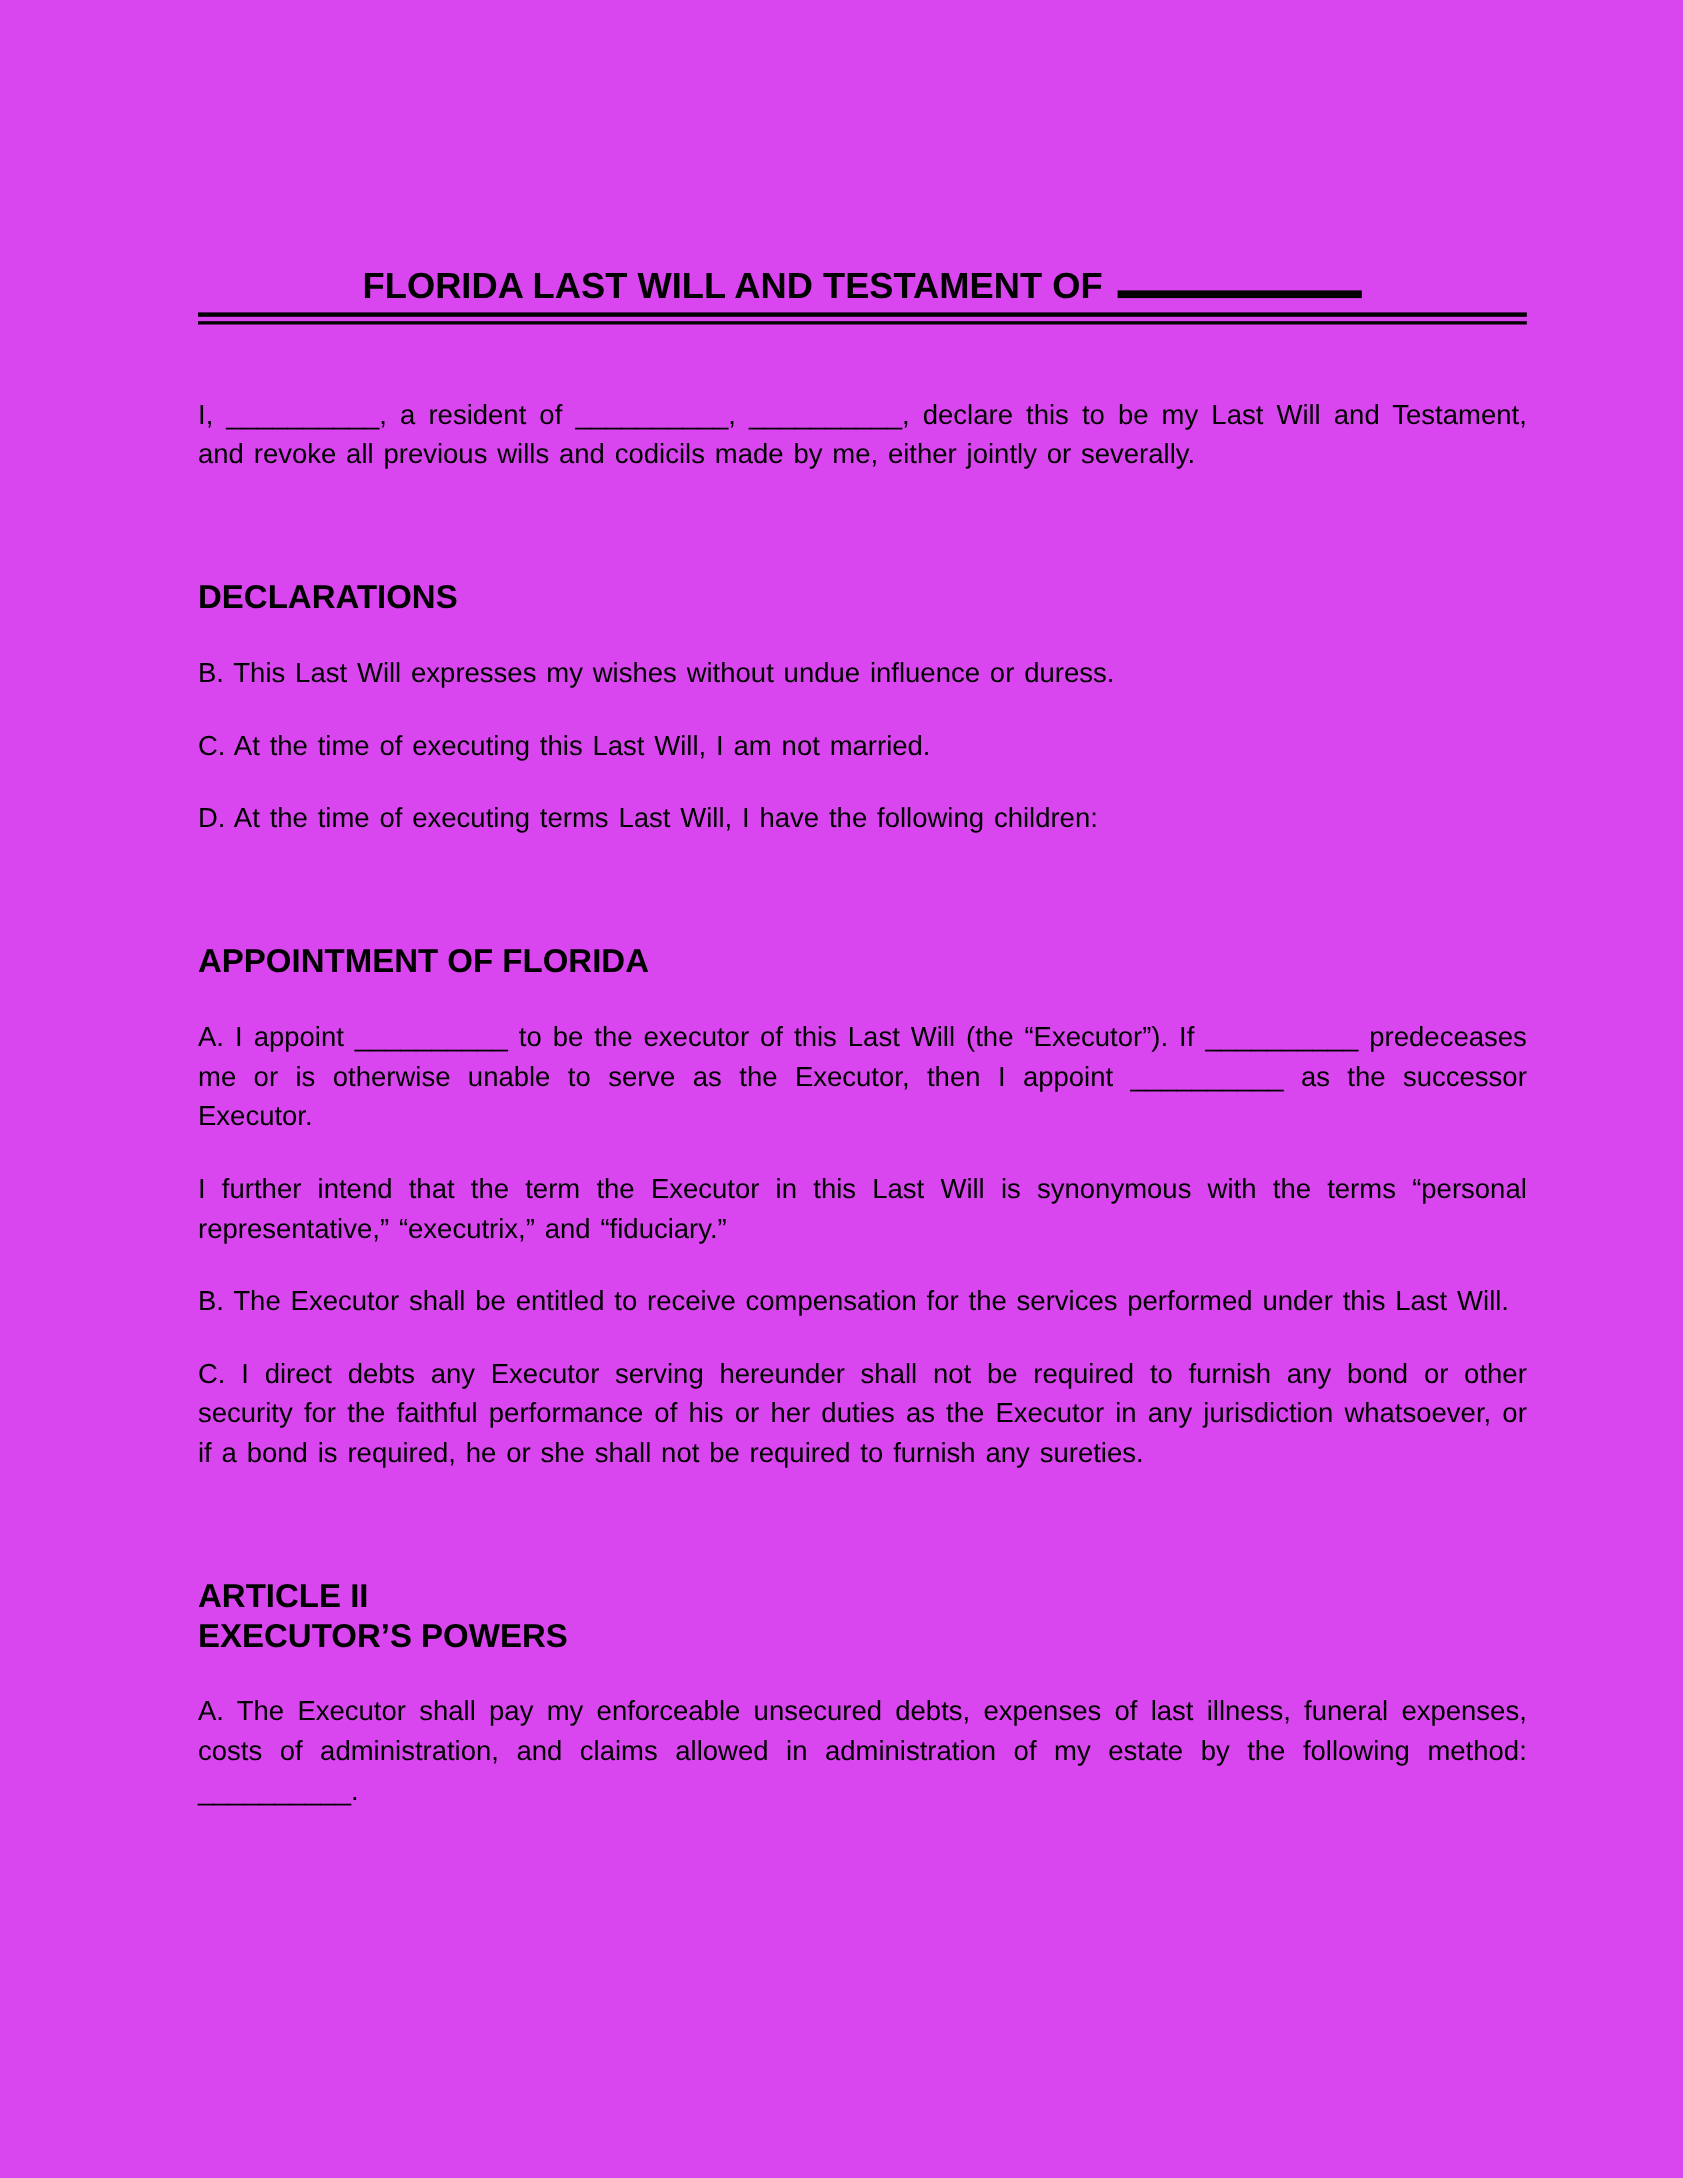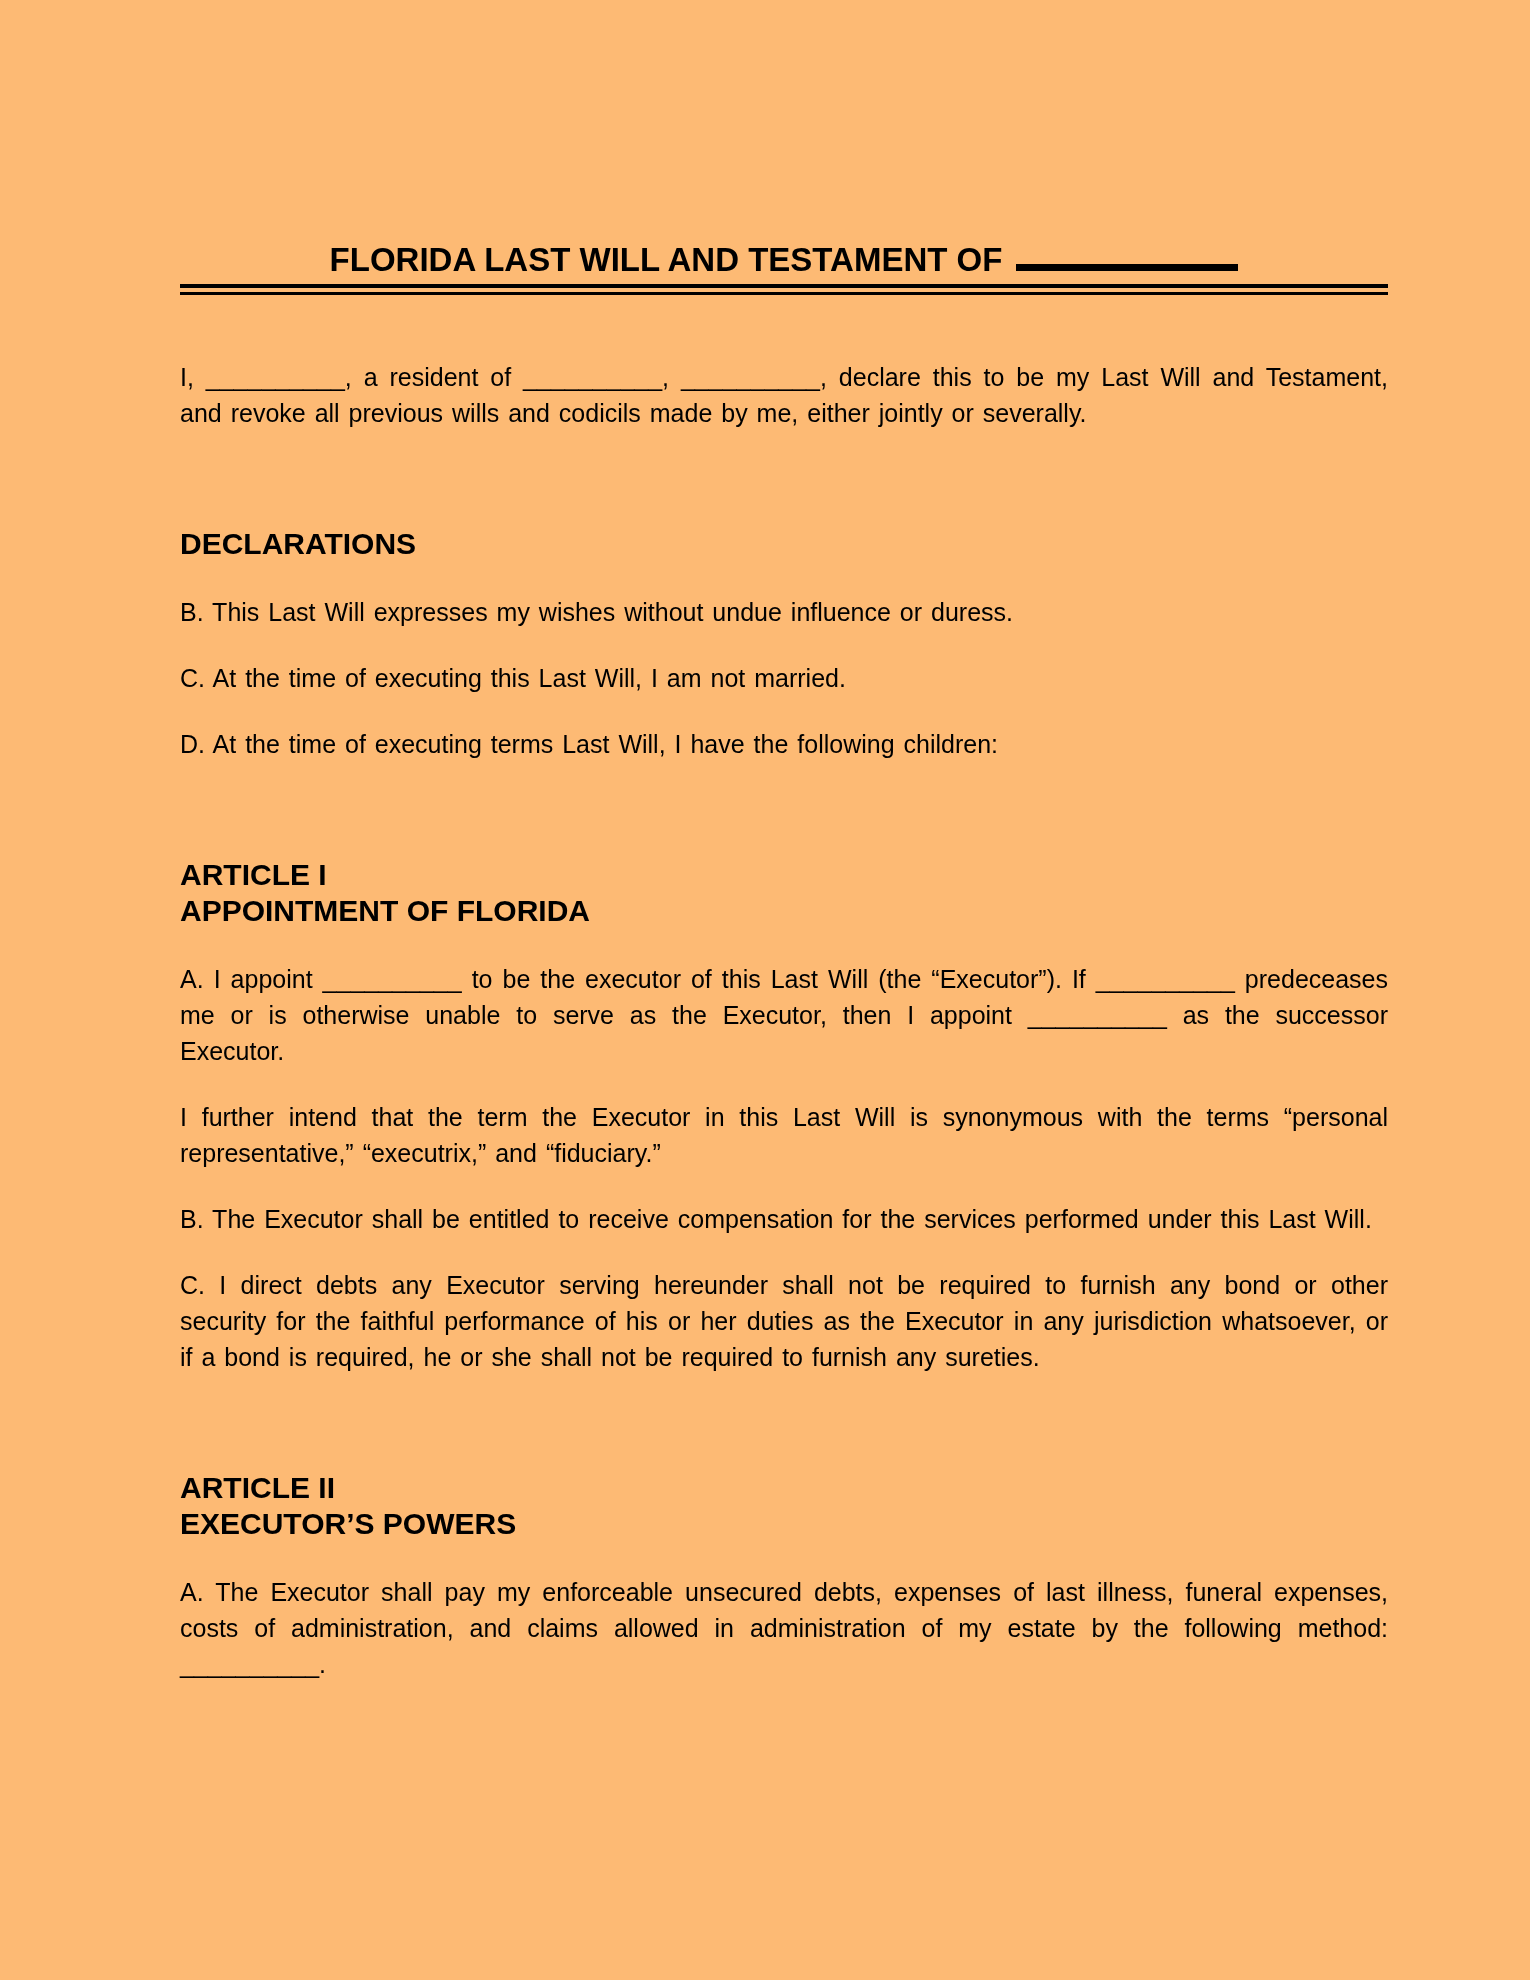--- a/index.html
+++ b/index.html
@@ -5,21 +5,21 @@
   html, body {
     margin: 0;
     padding: 0;
     background: #ffffff;
   }
   .page {
     position: relative;
     width: 1530px;
     height: 1980px;
     box-sizing: border-box;
-    background: #fdba74;
+    background: #d946ef;
     color: #000000;
     font-family: "Liberation Sans", sans-serif;
     font-size: 25px;
     line-height: 36px;
     word-spacing: 2px;
     padding: 238px 142px 0 180px;
     overflow: hidden;
   }
   .title-line {
     text-align: center;
@@ -76,21 +76,20 @@
     <div class="sec-head">
       <div>DECLARATIONS</div>
     </div>
     <p class="body">B. This Last Will expresses my wishes without undue influence or duress.</p>
     <p class="body">C. At the time of executing this Last Will, I am not married.</p>
     <p class="body">D. At the time of executing terms Last Will, I have the following children:</p>
   </section>
 
   <section>
     <div class="sec-head">
-      <div>ARTICLE I</div>
       <div>APPOINTMENT OF FLORIDA</div>
     </div>
     <p class="body">A. I appoint __________ to be the executor of this Last Will (the “Executor”). If __________ predeceases me or is otherwise unable to serve as the Executor, then I appoint __________ as the successor Executor.</p>
     <p class="body">I further intend that the term the Executor in this Last Will is synonymous with the terms “personal representative,” “executrix,” and “fiduciary.”</p>
     <p class="body">B. The Executor shall be entitled to receive compensation for the services performed under this Last Will.</p>
     <p class="body">C. I direct debts any Executor serving hereunder shall not be required to furnish any bond or other security for the faithful performance of his or her duties as the Executor in any jurisdiction whatsoever, or if a bond is required, he or she shall not be required to furnish any sureties.</p>
   </section>
 
   <section>
     <div class="sec-head">

